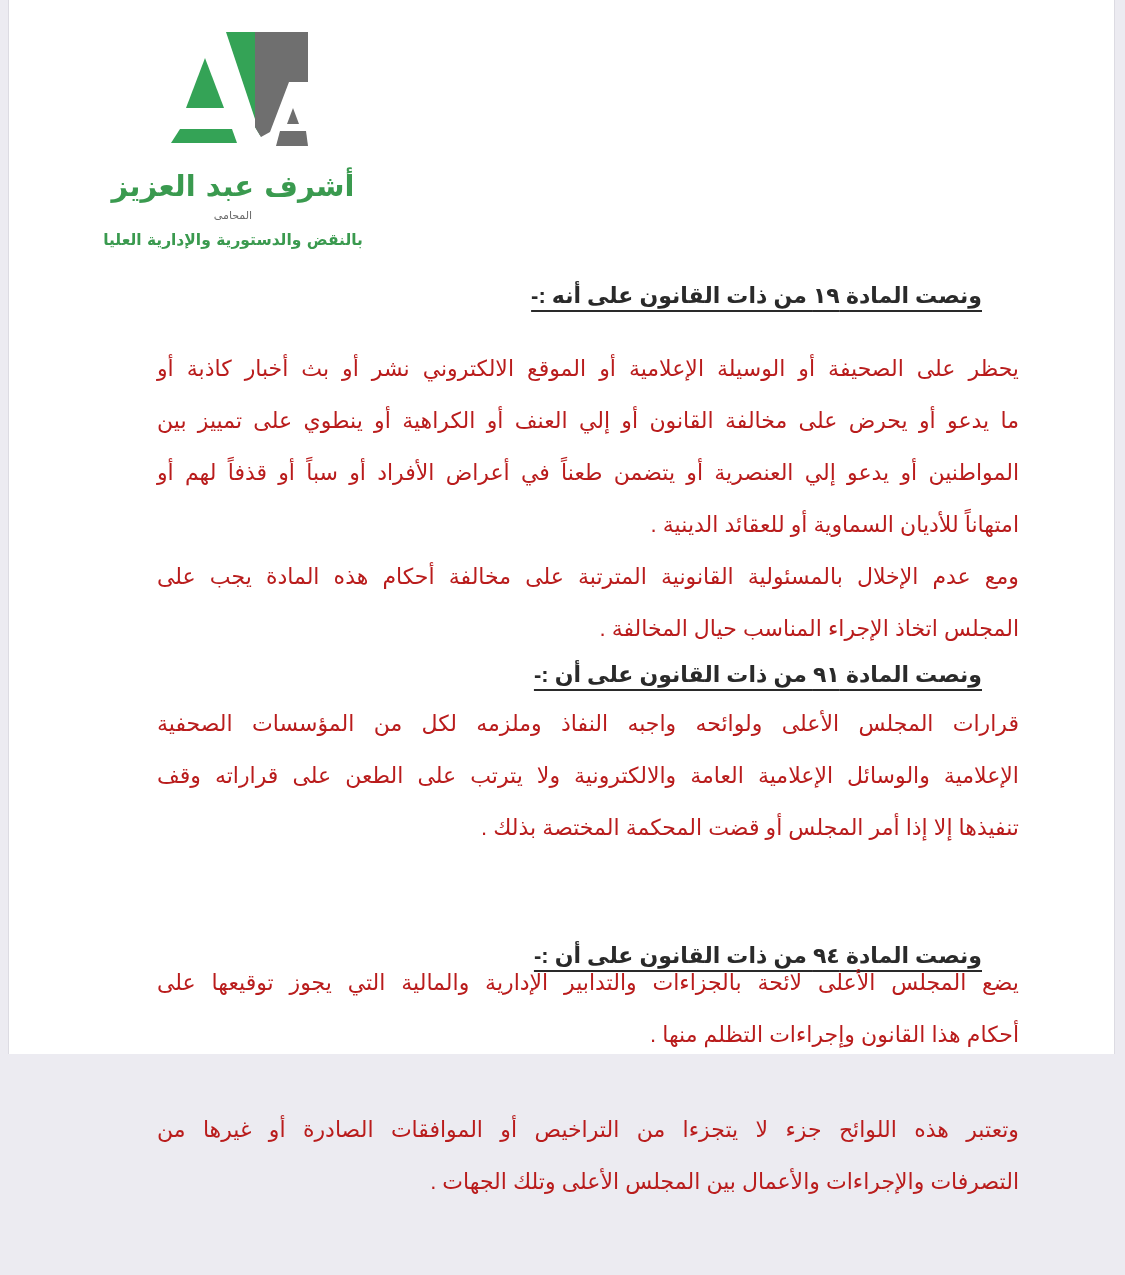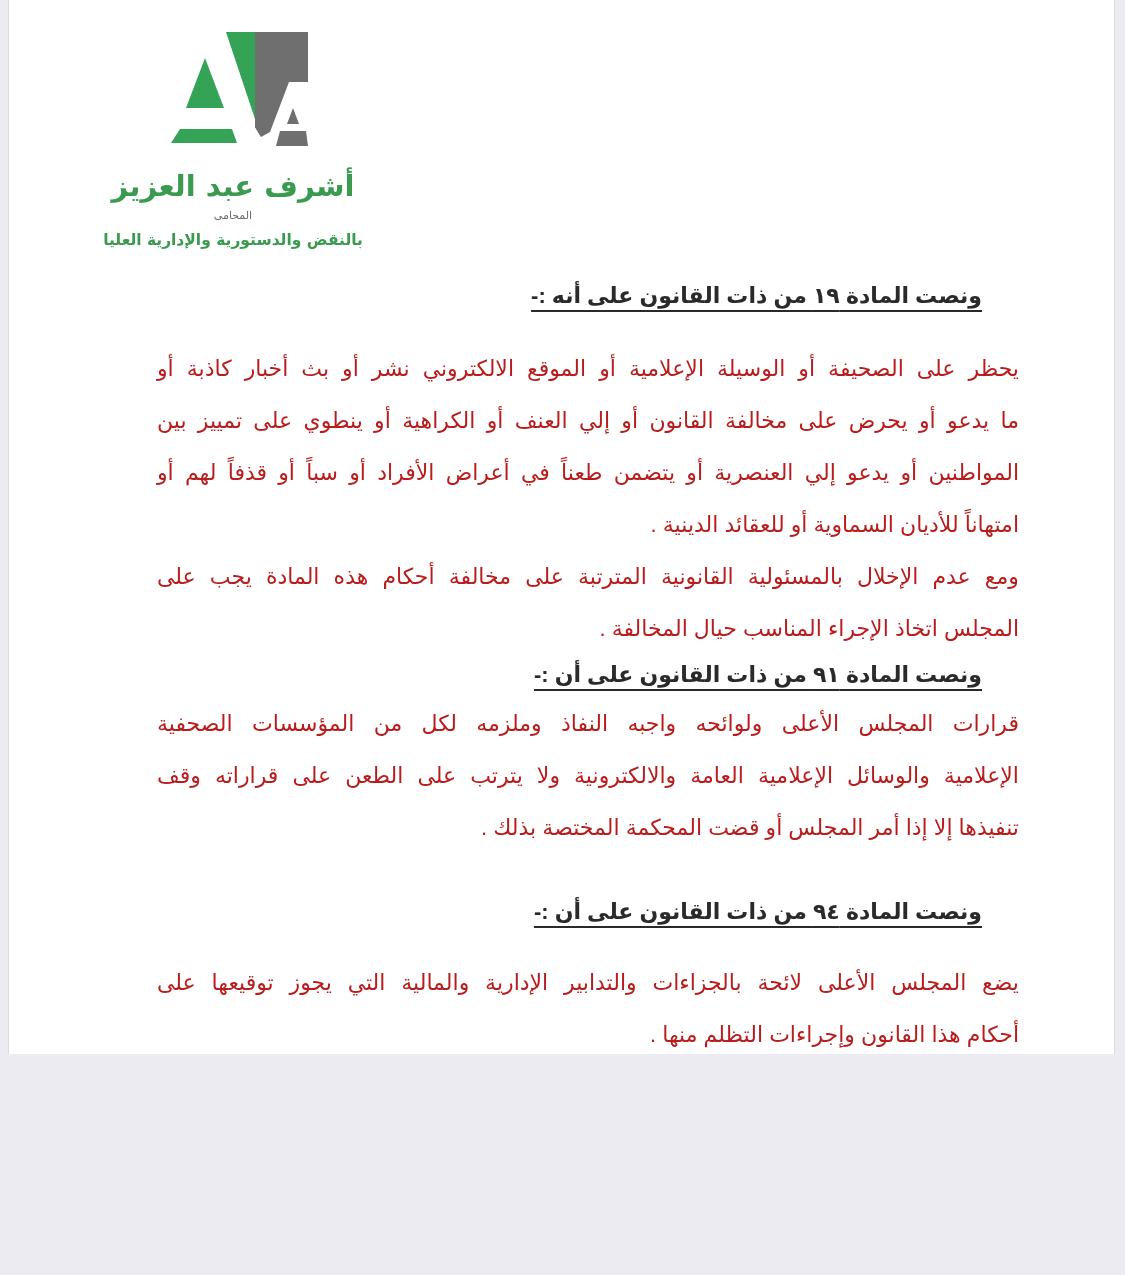--- a/index.html
+++ b/index.html
@@ -129,21 +129,25 @@
   </div>
 
   <div class="heading" style="top:662px;">ونصت المادة ٩١ من ذات القانون على أن :-</div>
 
   <div class="content" style="top:698px;">
     <span class="line">قرارات المجلس الأعلى ولوائحه واجبه النفاذ وملزمه لكل من المؤسسات الصحفية</span>
     <span class="line">الإعلامية والوسائل الإعلامية العامة والالكترونية ولا يترتب على الطعن على قراراته وقف</span>
     <span class="line last">تنفيذها إلا إذا أمر المجلس أو قضت المحكمة المختصة بذلك .</span>
   </div>
 
-  <div class="heading" style="top:899px;">ونصت المادة ٩٤ من ذات القانون على أن :-</div>
+  <div class="heading" style="top:943px;">ونصت المادة ٩٤ من ذات القانون على أن :-</div>
 
   <div class="content" style="top:957px;">
     <span class="line">يضع المجلس الأعلى لائحة بالجزاءات والتدابير الإدارية والمالية التي يجوز توقيعها على</span>
     <span class="line last">أحكام هذا القانون وإجراءات التظلم منها .</span>
   </div>
 
+  <div class="content" style="top:1104px;">
+    <span class="line">وتعتبر هذه اللوائح جزء لا يتجزءا من التراخيص أو الموافقات الصادرة أو غيرها من</span>
+    <span class="line last">التصرفات والإجراءات والأعمال بين المجلس الأعلى وتلك الجهات .</span>
+  </div>
 
 </div>
 
 </body></html>

